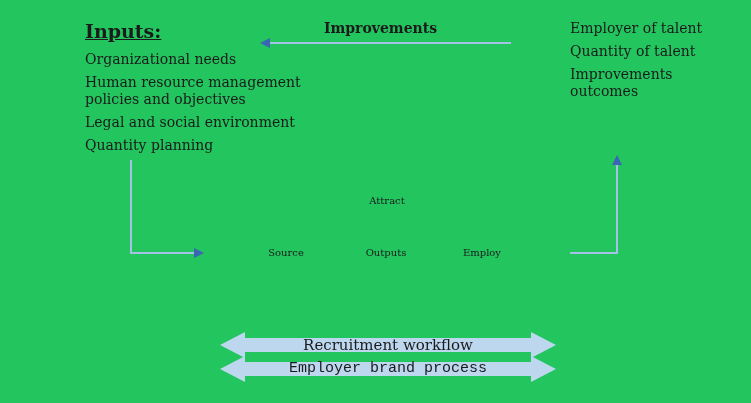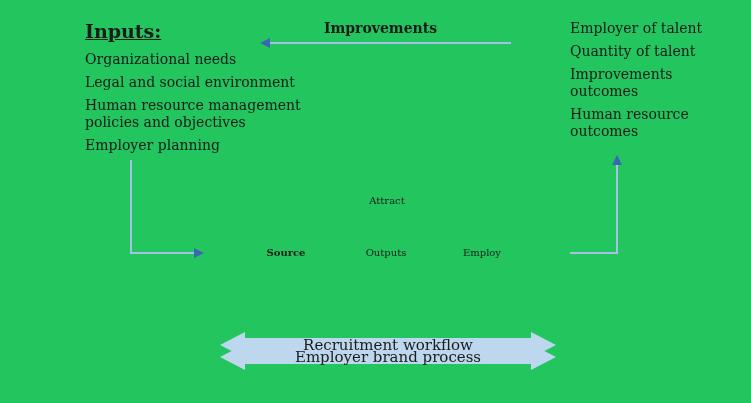--- a/index.html
+++ b/index.html
@@ -30,60 +30,59 @@
              border-left:10px solid #3b66b4;}
   .elbow-right{position:absolute;left:570px;top:164px;width:46px;height:88px;
                border-right:2px solid #a6c1e6;border-bottom:2px solid #a6c1e6;}
   .tri-up{position:absolute;left:612px;top:155px;width:0;height:0;
           border-left:5px solid transparent;border-right:5px solid transparent;
           border-bottom:10px solid #3b66b4;}
 
   
   .stage-label{position:absolute;transform:translateX(-50%);font-size:10px;white-space:nowrap;}
   .lbl-attract{left:387px;top:195px;}
-  .lbl-source{left:286px;top:247px;font-weight:bold;}
+  .lbl-source{left:286px;top:247px;}
   .lbl-assess{left:386px;top:247px;}
   .lbl-employ{left:482px;top:247px;}
 
   
   .dbl-arrow{position:absolute;left:220px;width:336px;height:26px;}
   .dbl-1{top:332px;}
-  .dbl-2{top:344px;}
+  .dbl-2{top:356px;font-family:Liberation Mono, monospace;}
   .dbl-band{position:absolute;left:24px;right:24px;top:6px;bottom:6px;background:#bdd7ee;}
   .dbl-head-l{position:absolute;left:0;top:0;width:0;height:0;
               border-top:13px solid transparent;border-bottom:13px solid transparent;
               border-right:25px solid #bdd7ee;}
   .dbl-head-r{position:absolute;right:0;top:0;width:0;height:0;
               border-top:13px solid transparent;border-bottom:13px solid transparent;
               border-left:25px solid #bdd7ee;}
   .dbl-label{position:absolute;left:0;right:0;top:0;bottom:0;text-align:center;
              line-height:26px;font-size:15px;color:#1b1b1b;}
 </style>
 </head>
 <body>
 
 <div class="stage">
 
   <div class="col inputs-col">
     <div class="col-title">Inputs:</div>
     <div class="col-item">Organizational needs</div>
+    <div class="col-item">Human resource management policies and objectives</div>
     <div class="col-item">Legal and social environment</div>
-    <div class="col-item">Human resource management policies and objectives</div>
-    <div class="col-item">Employer planning</div>
+    <div class="col-item">Quantity planning</div>
   </div>
 
   <div class="improve-label">Improvements</div>
   <div class="improve-line"></div>
   <div class="tri-left"></div>
 
   <div class="col outputs-col">
     <div class="col-item">Employer of talent</div>
     <div class="col-item">Quantity of talent</div>
     <div class="col-item">Improvements outcomes</div>
-    <div class="col-item">Human resource outcomes</div>
   </div>
 
   <div class="elbow-left"></div>
   <div class="tri-right"></div>
 
   <div class="stage-label lbl-attract">Attract</div>
   <div class="stage-label lbl-source">Source</div>
   <div class="stage-label lbl-assess">Outputs</div>
   <div class="stage-label lbl-employ">Employ</div>
 

